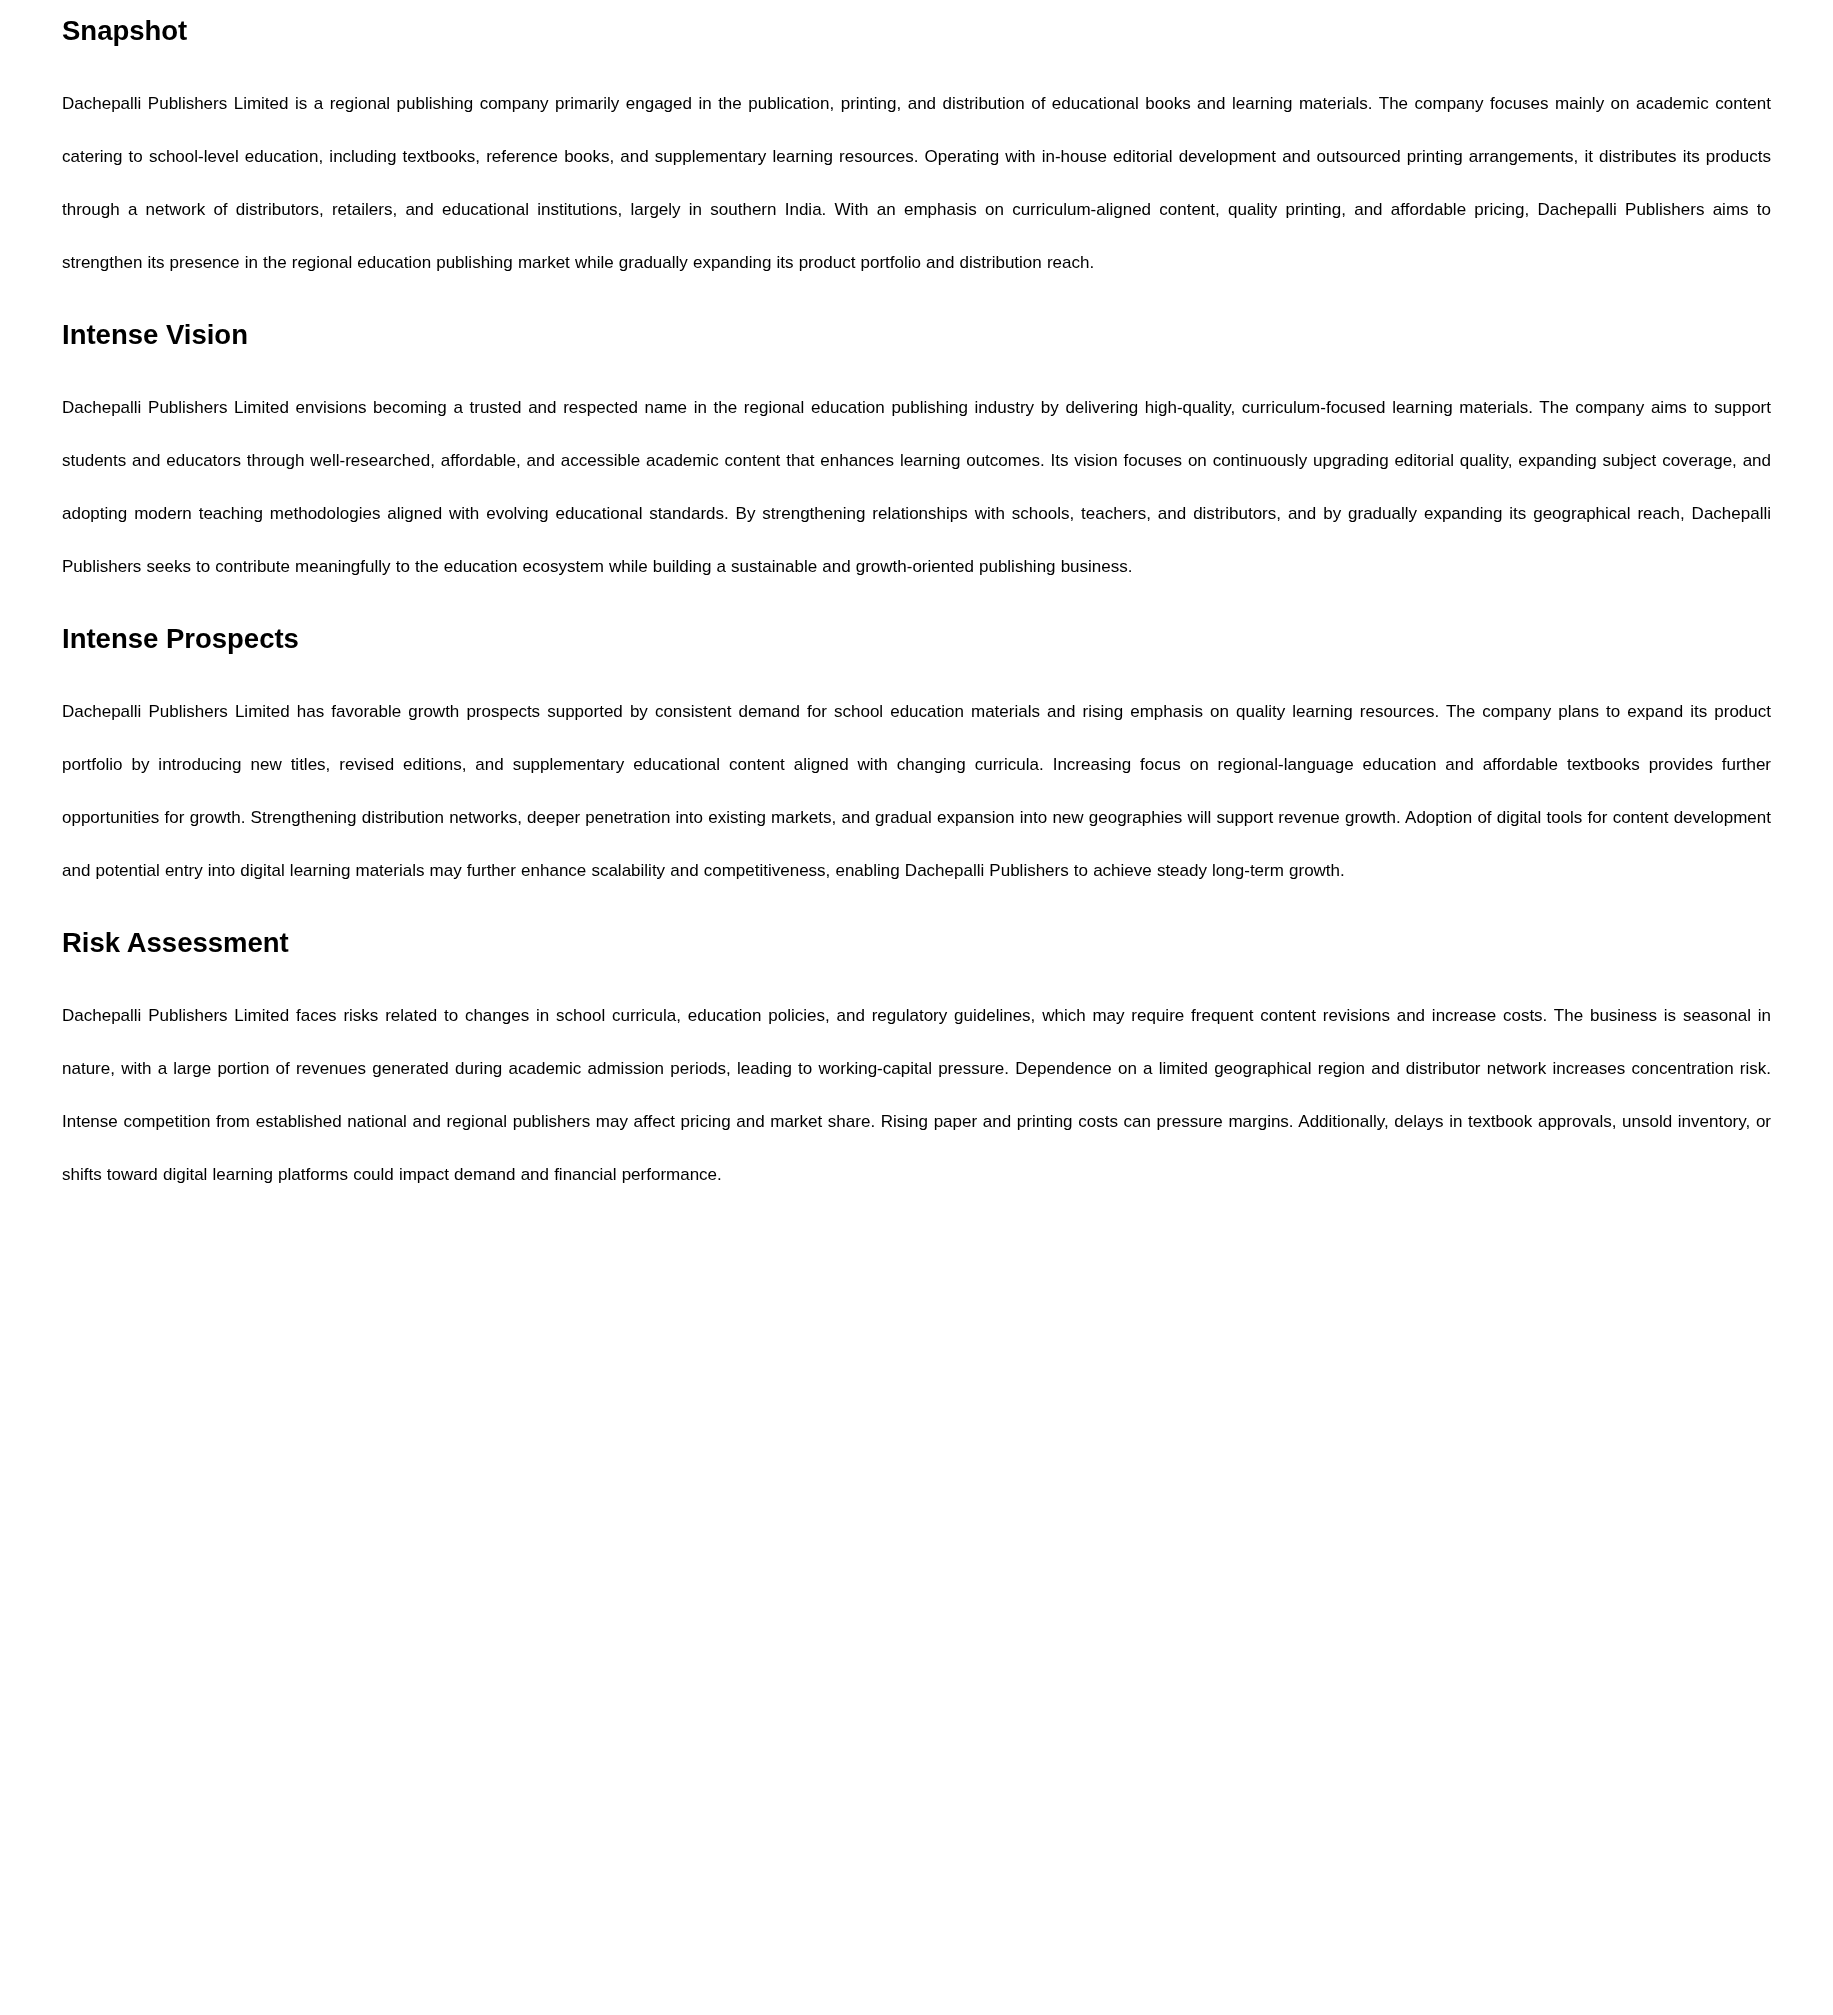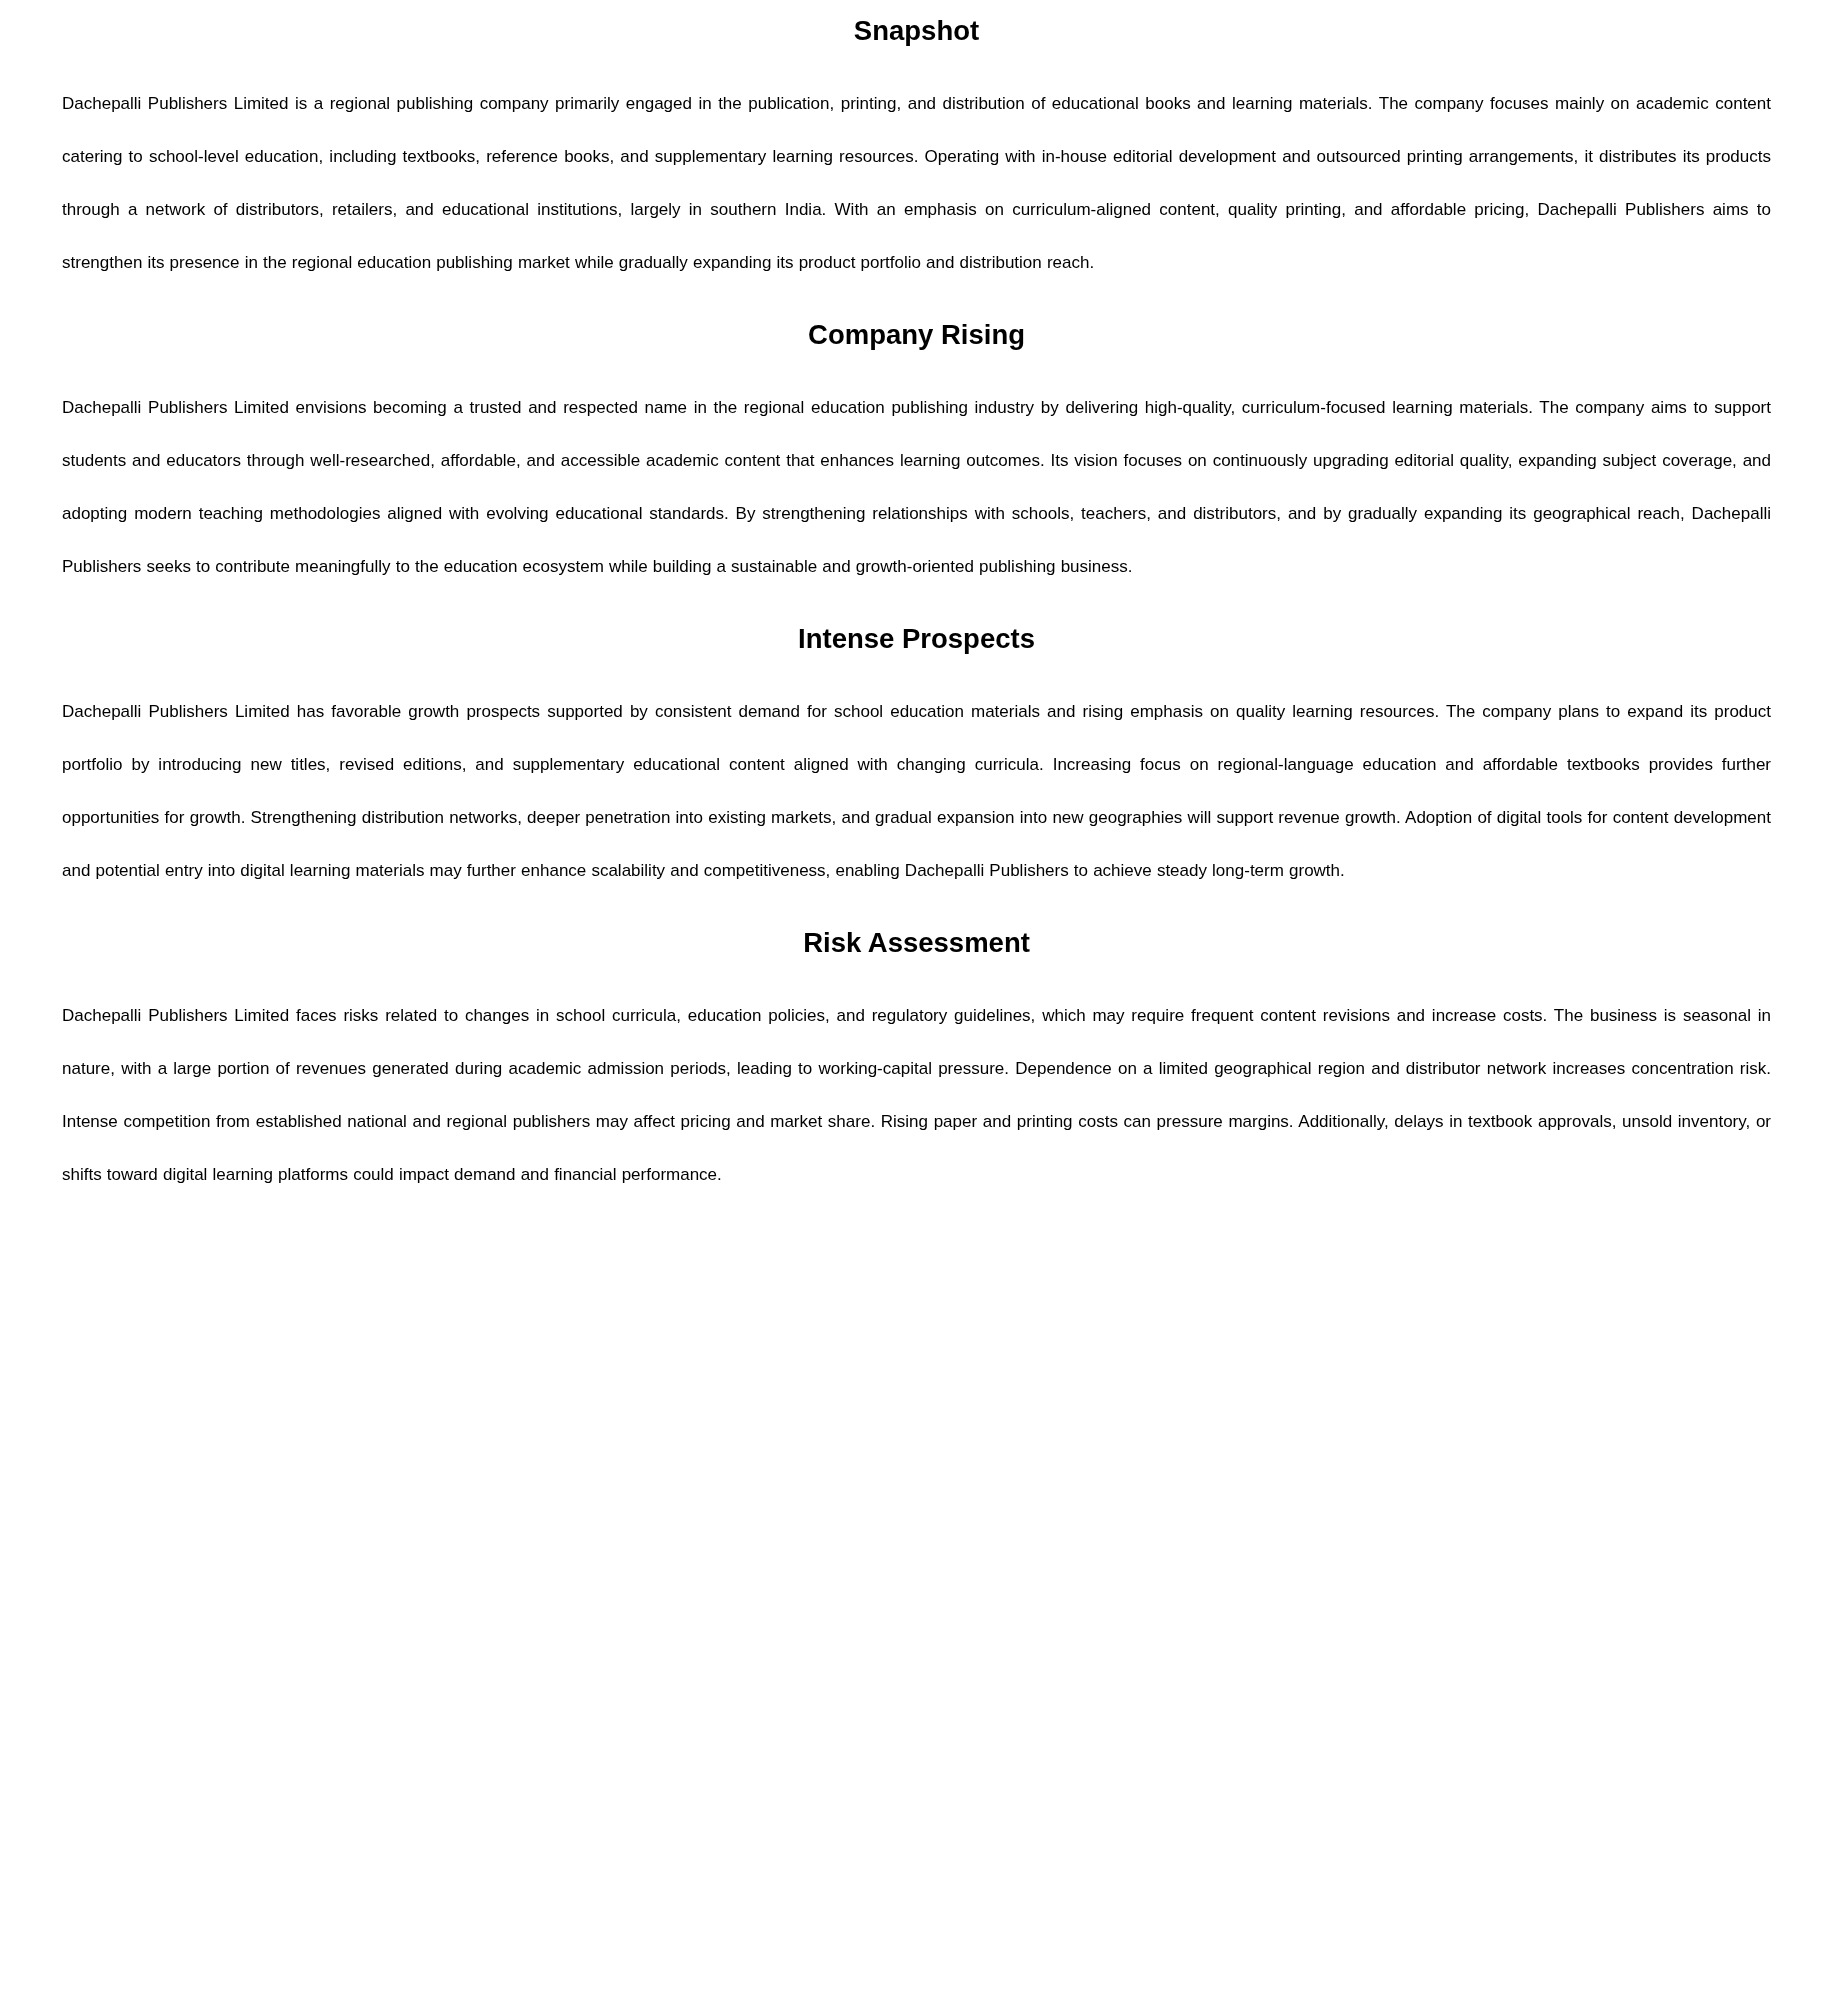--- a/index.html
+++ b/index.html
@@ -17,21 +17,21 @@
   }
   .page {
     padding: 4.3px 62px 0 62px;
   }
   .doc-section { margin: 0; }
   .section-heading {
     font-size: 27.5px;
     font-weight: bold;
     line-height: 53px;
     margin: 0 0 19.5px 0;
-    text-align: center;
+    text-align: left;
   }
   .section-body {
     font-size: 17px;
     line-height: 53px;
     margin: 0 0 19.5px 0;
     text-align: justify;
     text-justify: inter-word;
     word-spacing: 0.4px;
   }
 </style>
@@ -39,21 +39,21 @@
 <body>
 
 <div class="page">
 
   <section class="doc-section">
     <h2 class="section-heading">Snapshot</h2>
     <p class="section-body">Dachepalli Publishers Limited is a regional publishing company primarily engaged in the publication, printing, and distribution of educational books and learning materials. The company focuses mainly on academic content catering to school-level education, including textbooks, reference books, and supplementary learning resources. Operating with in-house editorial development and outsourced printing arrangements, it distributes its products through a network of distributors, retailers, and educational institutions, largely in southern India. With an emphasis on curriculum-aligned content, quality printing, and affordable pricing, Dachepalli Publishers aims to strengthen its presence in the regional education publishing market while gradually expanding its product portfolio and distribution reach.</p>
   </section>
 
   <section class="doc-section">
-    <h2 class="section-heading">Company Rising</h2>
+    <h2 class="section-heading">Intense Vision</h2>
     <p class="section-body">Dachepalli Publishers Limited envisions becoming a trusted and respected name in the regional education publishing industry by delivering high-quality, curriculum-focused learning materials. The company aims to support students and educators through well-researched, affordable, and accessible academic content that enhances learning outcomes. Its vision focuses on continuously upgrading editorial quality, expanding subject coverage, and adopting modern teaching methodologies aligned with evolving educational standards. By strengthening relationships with schools, teachers, and distributors, and by gradually expanding its geographical reach, Dachepalli Publishers seeks to contribute meaningfully to the education ecosystem while building a sustainable and growth-oriented publishing business.</p>
   </section>
 
   <section class="doc-section">
     <h2 class="section-heading">Intense Prospects</h2>
     <p class="section-body">Dachepalli Publishers Limited has favorable growth prospects supported by consistent demand for school education materials and rising emphasis on quality learning resources. The company plans to expand its product portfolio by introducing new titles, revised editions, and supplementary educational content aligned with changing curricula. Increasing focus on regional-language education and affordable textbooks provides further opportunities for growth. Strengthening distribution networks, deeper penetration into existing markets, and gradual expansion into new geographies will support revenue growth. Adoption of digital tools for content development and potential entry into digital learning materials may further enhance scalability and competitiveness, enabling Dachepalli Publishers to achieve steady long-term growth.</p>
   </section>
 
   <section class="doc-section">
     <h2 class="section-heading">Risk Assessment</h2>

